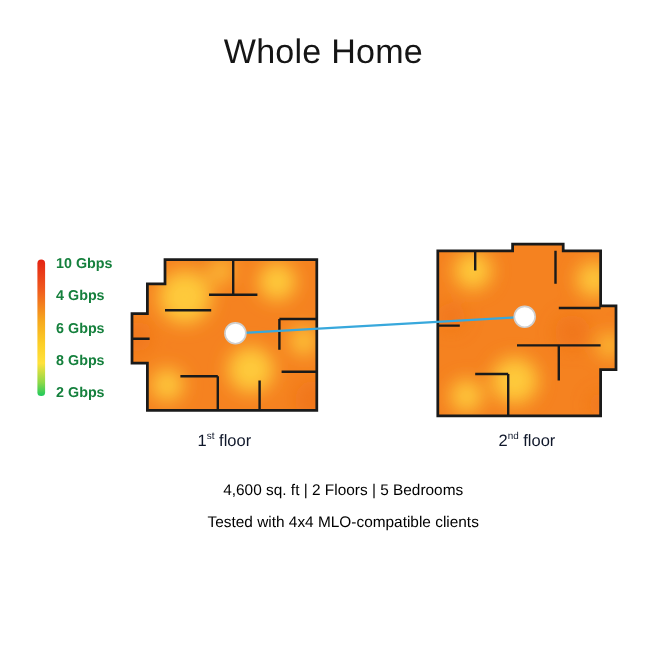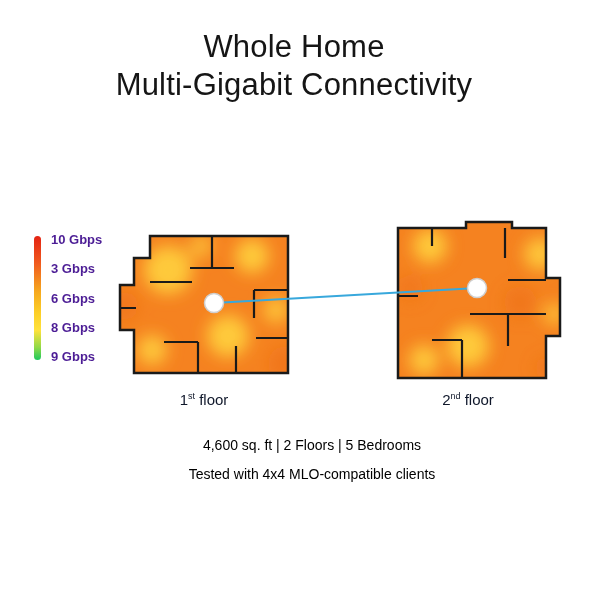--- a/index.html
+++ b/index.html
@@ -17,54 +17,53 @@
   .legend { position:absolute; left:34px; top:236px; display:flex; align-items:flex-start; }
   .legend-bar {
     width:7px; height:124px; border-radius:4px;
     background:linear-gradient(to bottom,
       #e42313 0%, #f05a1e 22%, #f6a91e 45%, #fccf27 62%, #ffe23c 76%, #8fd948 90%, #1ec95d 100%);
   }
   .legend-labels {
     display:flex; flex-direction:column; justify-content:space-between;
     height:130px; margin-left:10px; margin-top:-3px;
   }
-  .legend-label { font-size:13px; font-weight:bold; color:#4c1d95; line-height:1; }
+  .legend-label { font-size:13px; font-weight:bold; color:#15803d; line-height:1; }
 
   .plans { position:absolute; left:0; top:218px; }
 
   .floor-label {
     position:absolute; top:391px; transform:translateX(-50%);
     font-size:15px; color:#0f172a; white-space:nowrap;
   }
   .floor-label sup { font-size:9px; }
   .floor-label.first { left:204px; }
-  .floor-label.second { left:468px; }
+  .floor-label.second { left:479px; }
 
   .footer { position:absolute; top:437px; left:12px; width:600px; text-align:center; color:#000000; }
   .footer-line { font-size:14px; }
   .footer-line + .footer-line { margin-top:13px; }
 </style>
 </head>
 <body>
 
 <div class="header">
   <h1 class="title">
     <span>Whole Home</span><br>
-    <span>Multi-Gigabit Connectivity</span>
   </h1>
 </div>
 
 <div class="legend">
   <div class="legend-bar"></div>
   <div class="legend-labels">
     <div class="legend-label">10 Gbps</div>
-    <div class="legend-label">3 Gbps</div>
+    <div class="legend-label">4 Gbps</div>
     <div class="legend-label">6 Gbps</div>
     <div class="legend-label">8 Gbps</div>
-    <div class="legend-label">9 Gbps</div>
+    <div class="legend-label">2 Gbps</div>
   </div>
 </div>
 
 <svg class="plans" width="600" height="185" viewBox="0 0 600 185" aria-hidden="true">
   <defs>
     <filter id="soft" x="-80%" y="-80%" width="260%" height="260%">
       <feGaussianBlur stdDeviation="8"></feGaussianBlur>
     </filter>
     <clipPath id="clipL">
       <path d="M150,18 L288,18 L288,155 L134,155 L134,112 L120,112 L120,67 L134,67 L134,40 L150,40 Z"></path>

